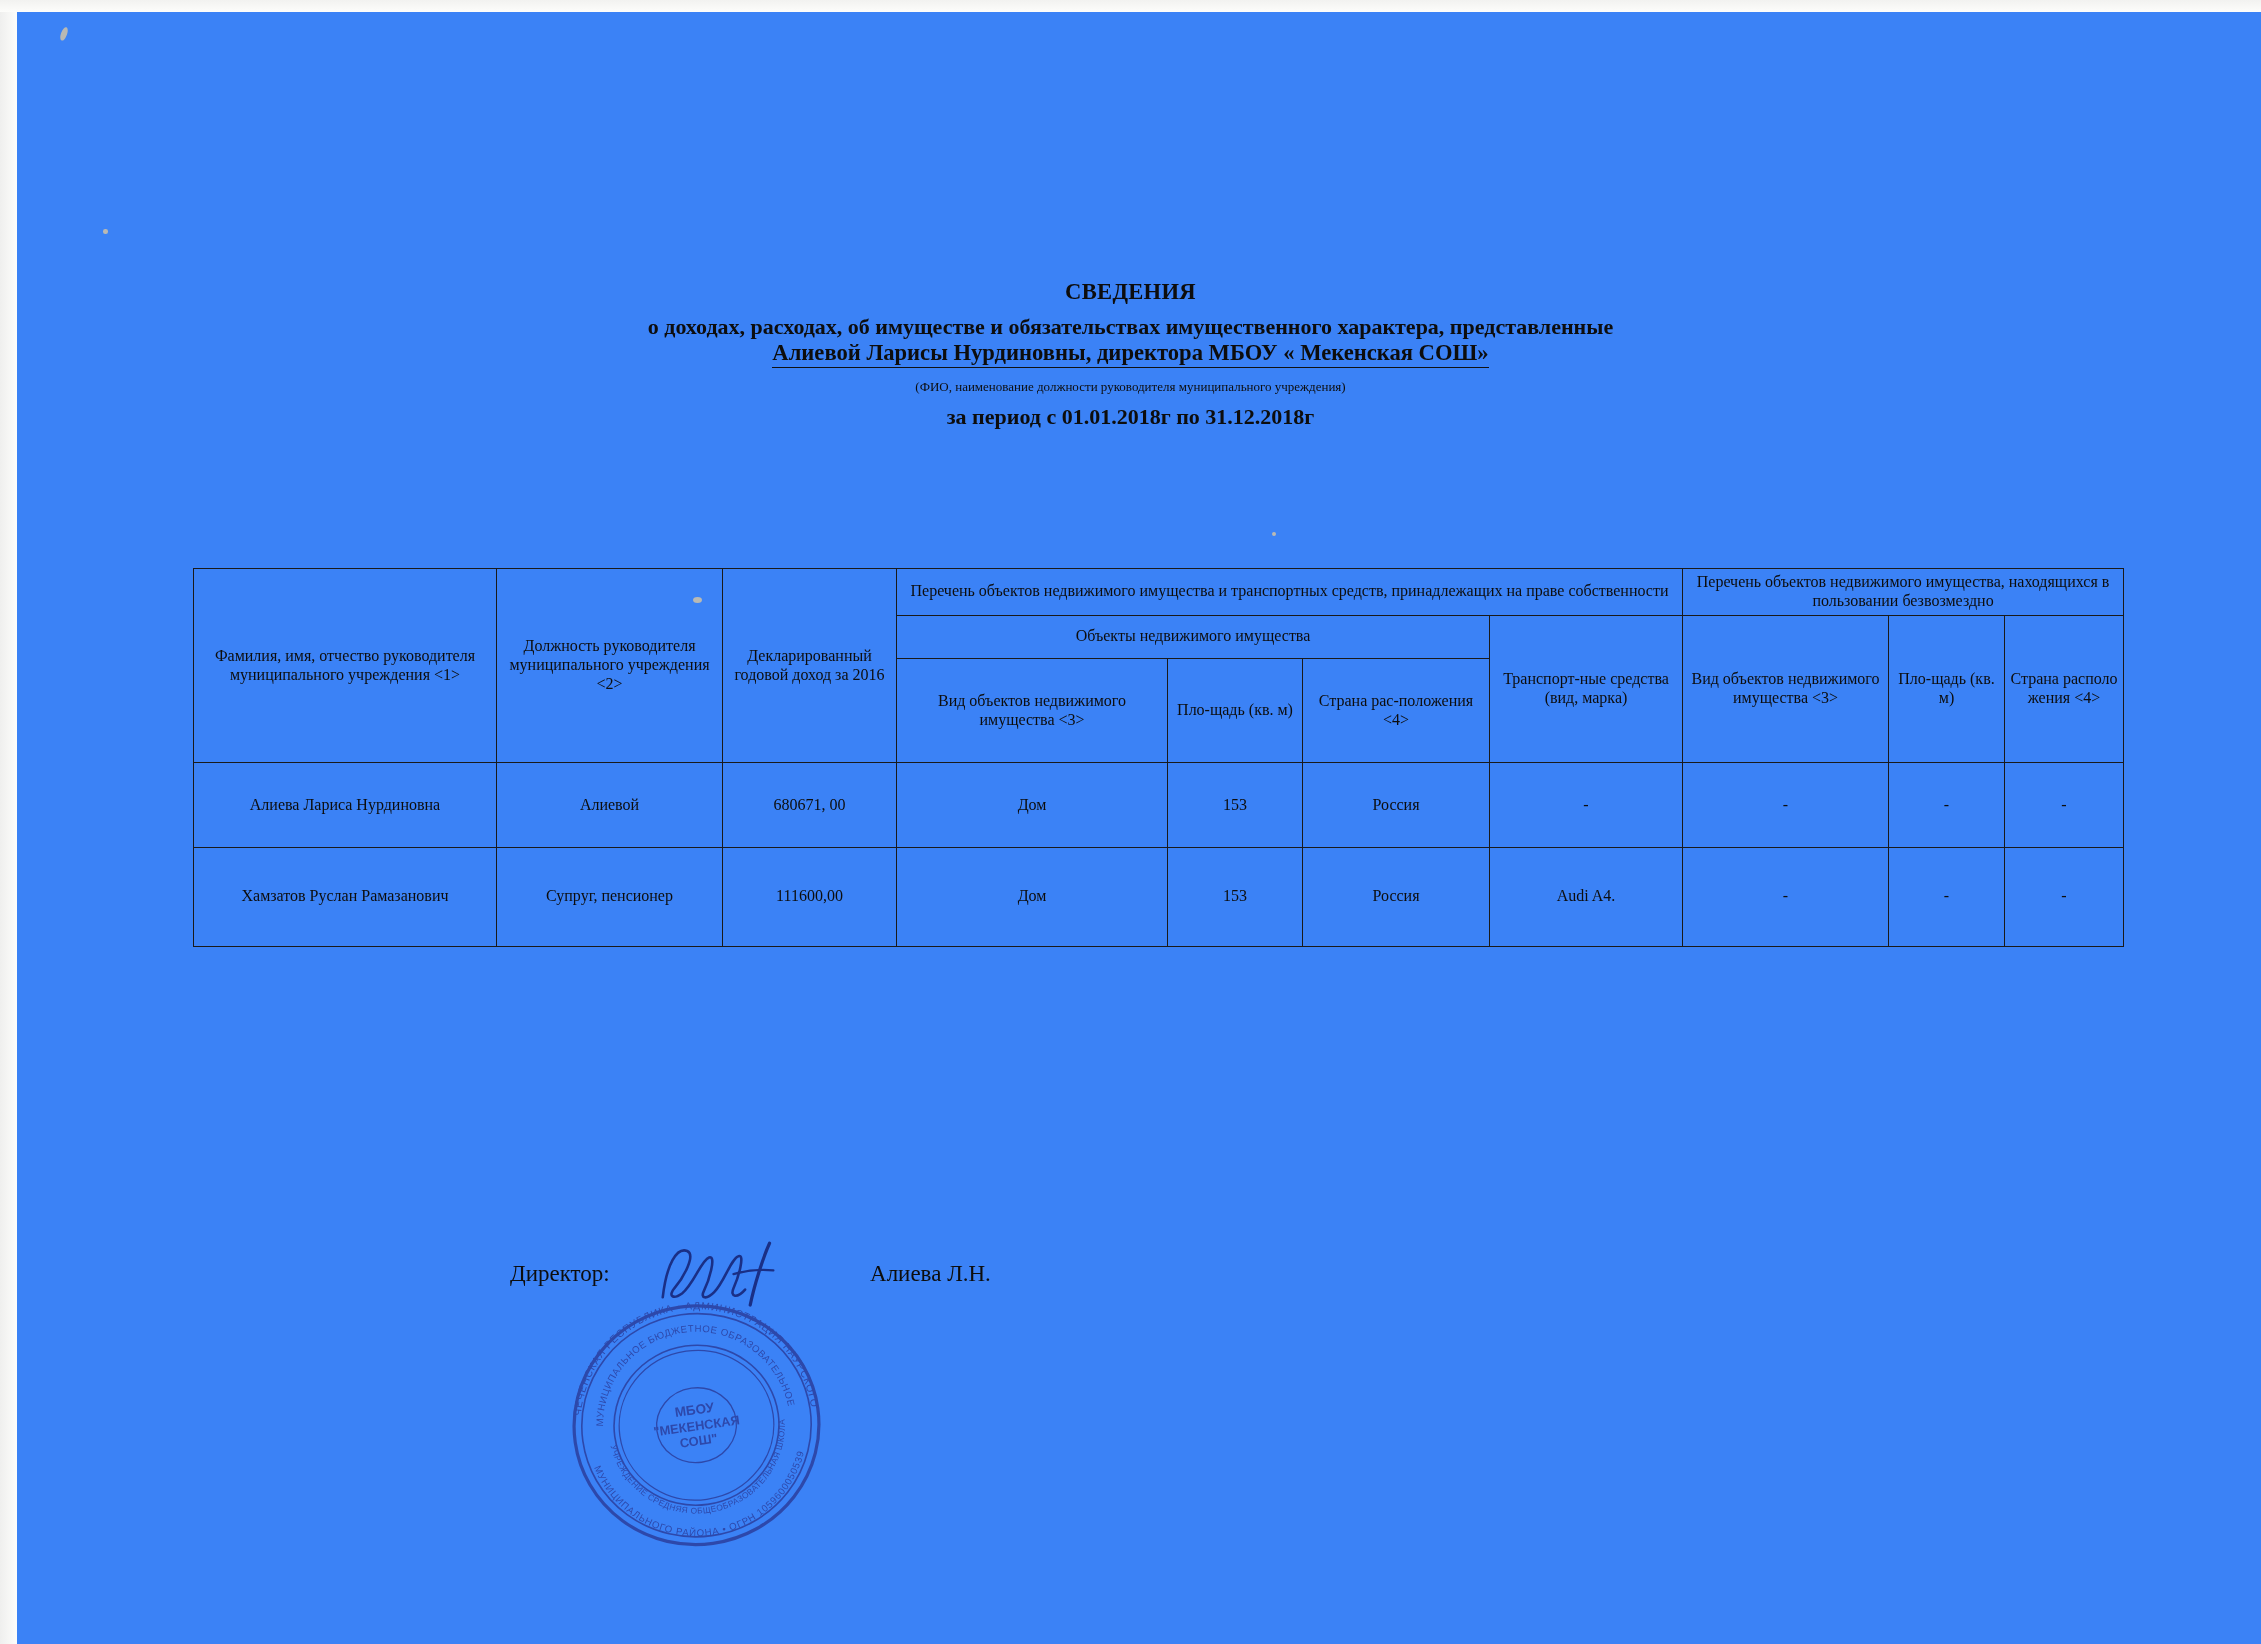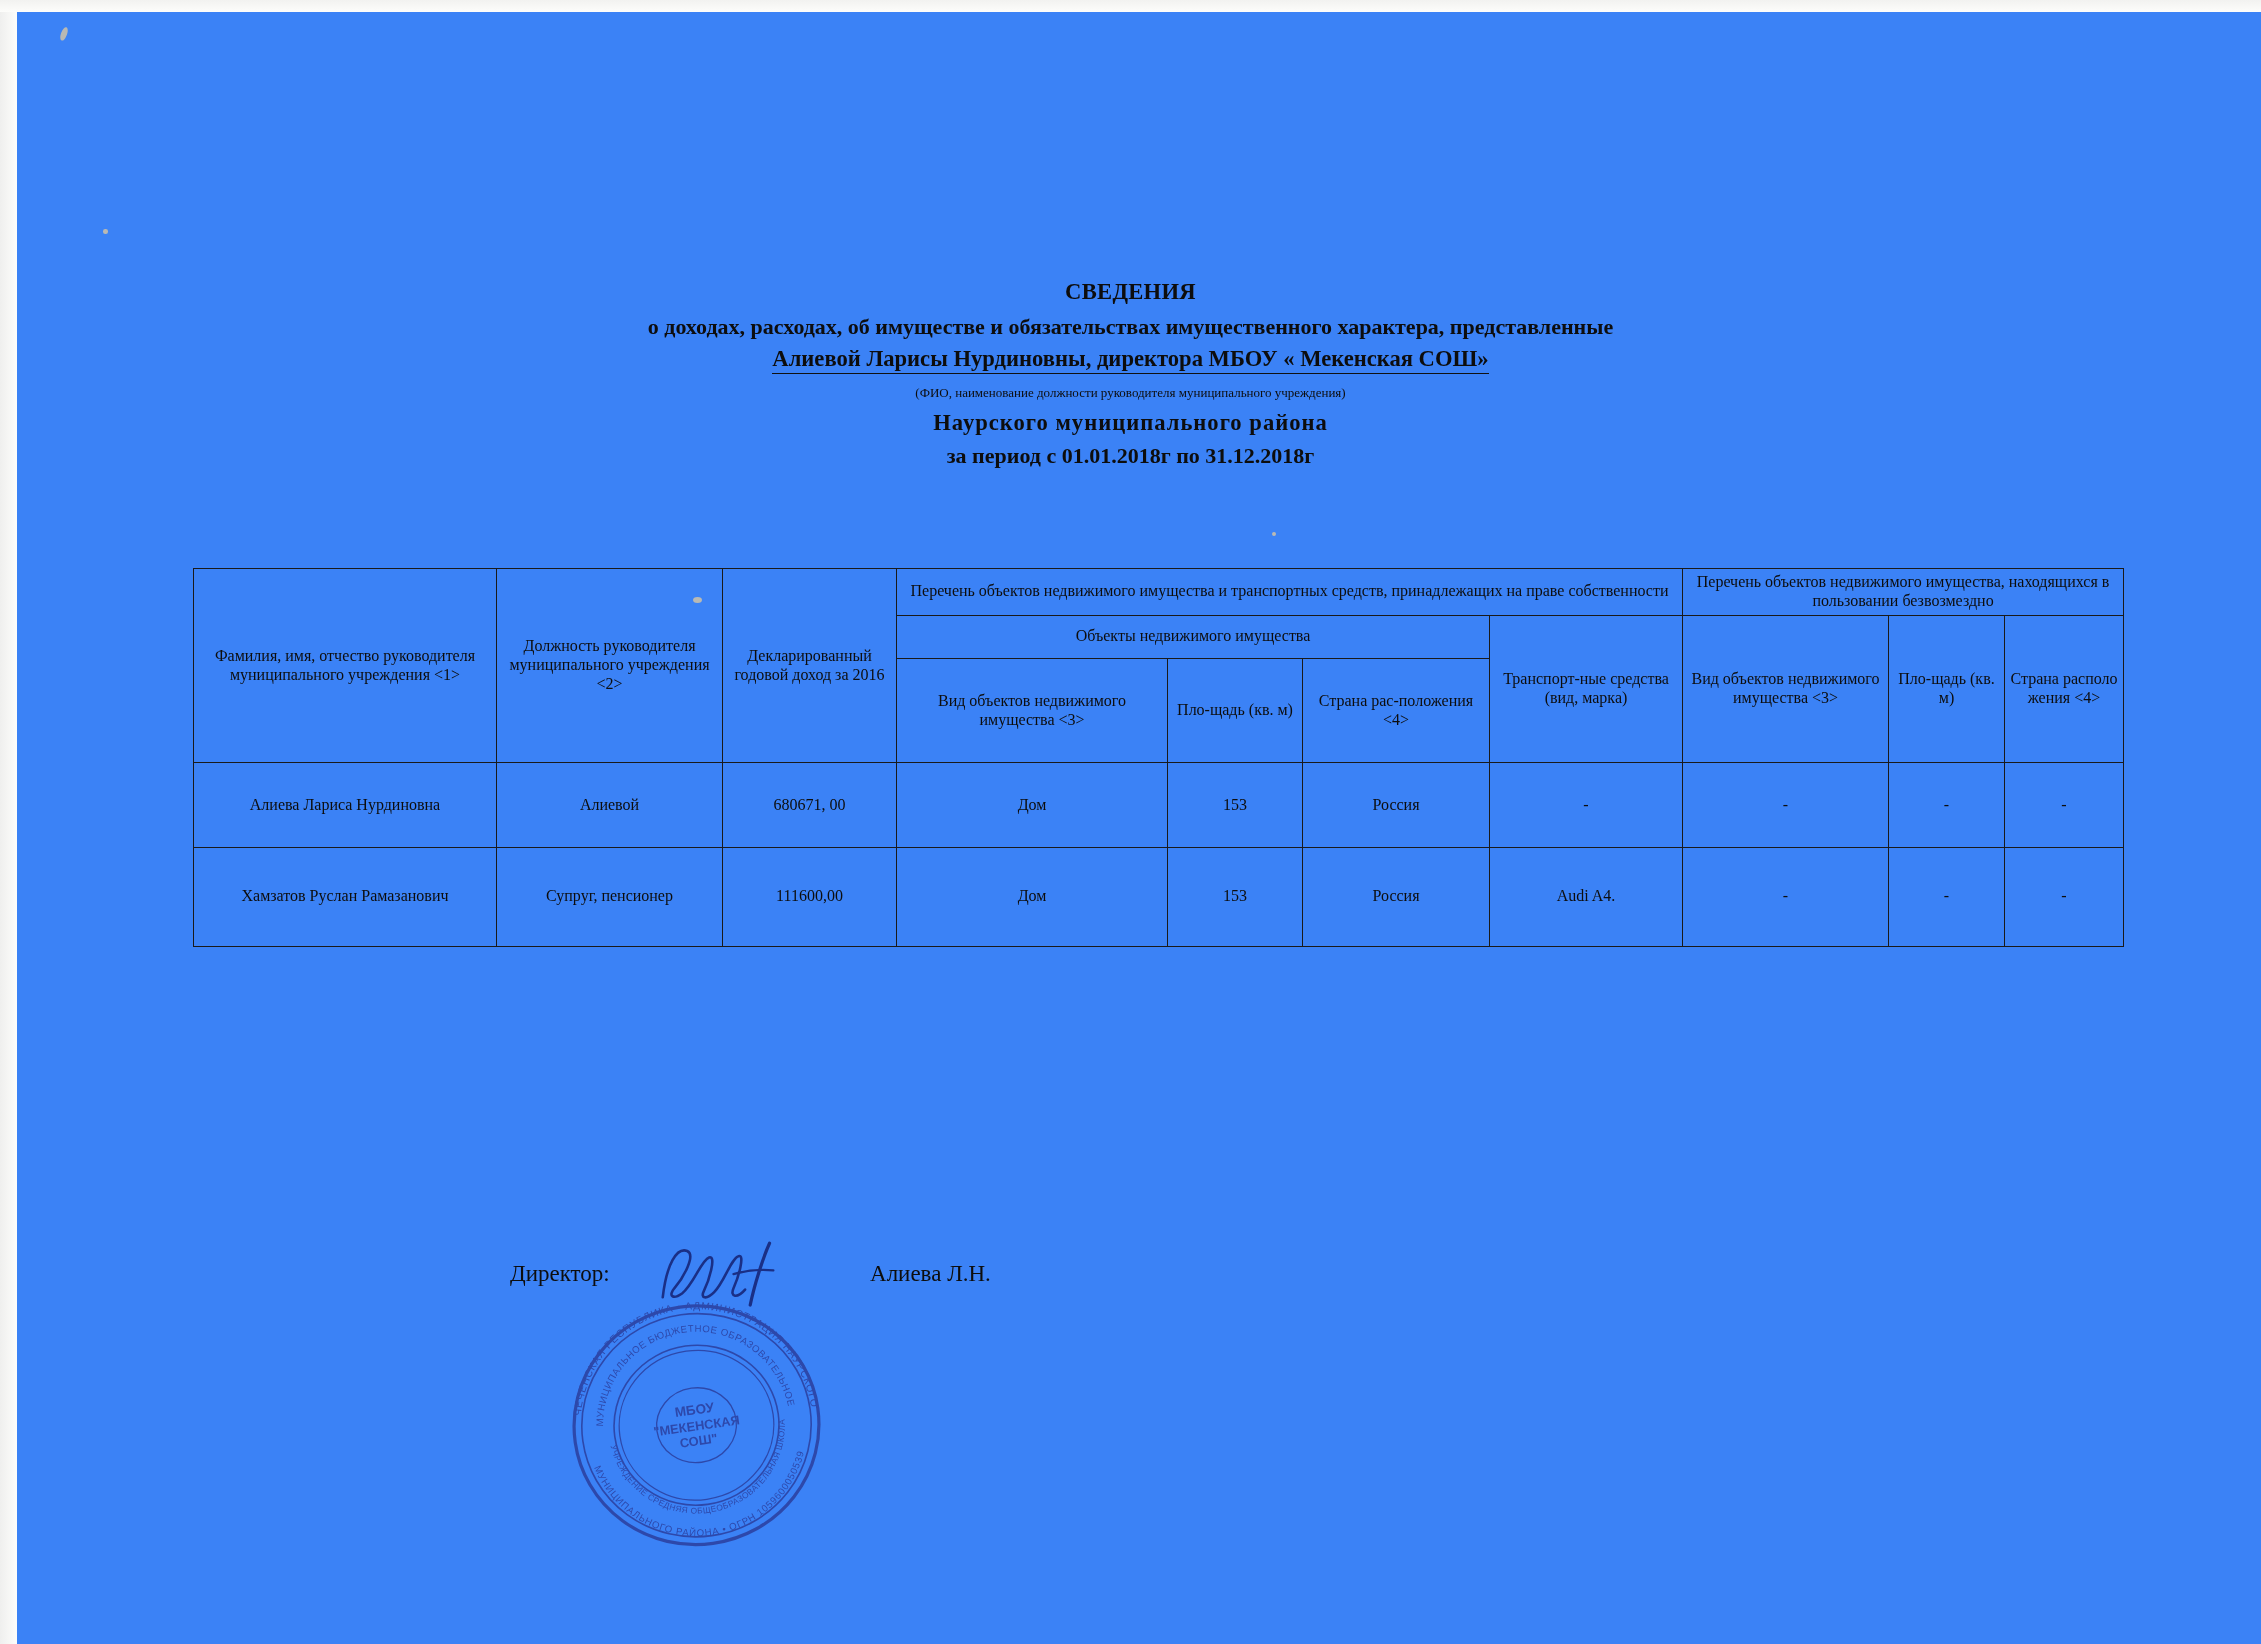--- a/index.html
+++ b/index.html
@@ -51,21 +51,21 @@
   }
   .title-main {
     font-size: 22.6px;
     font-weight: bold;
     letter-spacing: 0.3px;
     margin-bottom: 9px;
   }
   .title-sub {
     font-size: 22px;
     font-weight: bold;
-    margin-bottom: 6px;
+    margin-bottom: 0;
   }
   .title-person {
     font-size: 22.6px;
     font-weight: bold;
     display: inline-block;
     border-bottom: 1.3px solid #111;
     padding-bottom: 1.3px;
   }
   .title-note {
     font-size: 13px;
@@ -186,21 +186,20 @@
   <div class="speck" style="left:61px; top:27px; width:6.4px; height:14px; transform:rotate(20deg);"></div>
   <div class="speck" style="left:103px; top:229px; width:4.5px; height:4.5px;"></div>
   <div class="speck" style="left:1272px; top:532px; width:3.9px; height:3.9px;"></div>
   <div class="speck" style="left:693px; top:597px; width:9px; height:5.8px;"></div>
 
   <div class="header">
     <div class="title-main">СВЕДЕНИЯ</div>
     <div class="title-sub">о доходах, расходах, об имуществе и обязательствах имущественного характера, представленные</div>
     <div><span class="title-person">Алиевой Ларисы Нурдиновны, директора МБОУ « Мекенская  СОШ»</span></div>
     <div class="title-note">(ФИО, наименование должности руководителя муниципального учреждения)</div>
-    <div class="title-region">Наурского  муниципального  района</div>
     <div class="title-period">за период с 01.01.2018г по 31.12.2018г</div>
   </div>
 
   <div class="table-wrap">
     <table class="decl">
       <colgroup>
         <col class="col-fio">
           <col class="col-post">
           <col class="col-income">
         <col class="col-objtype">

